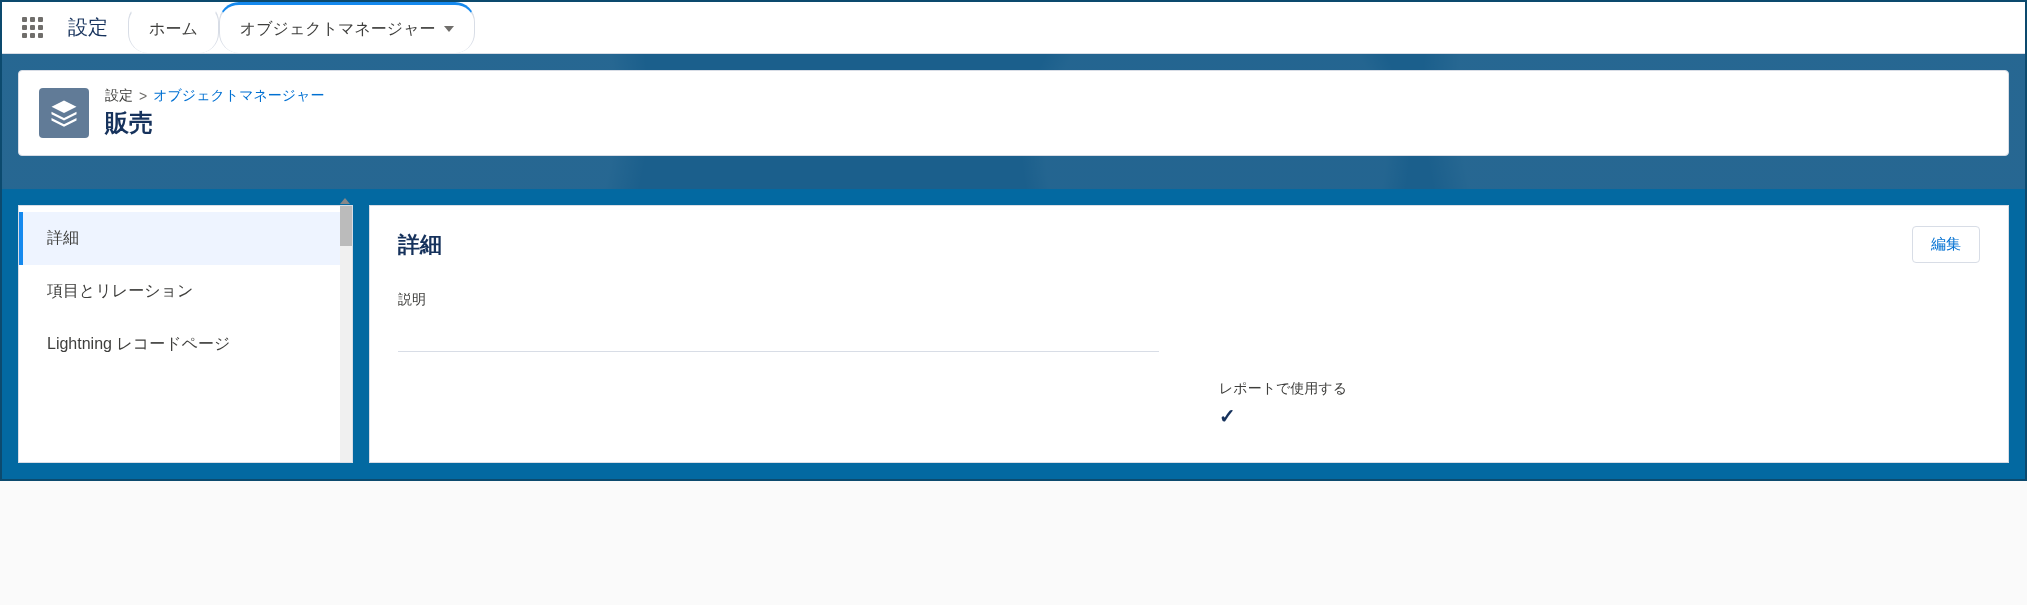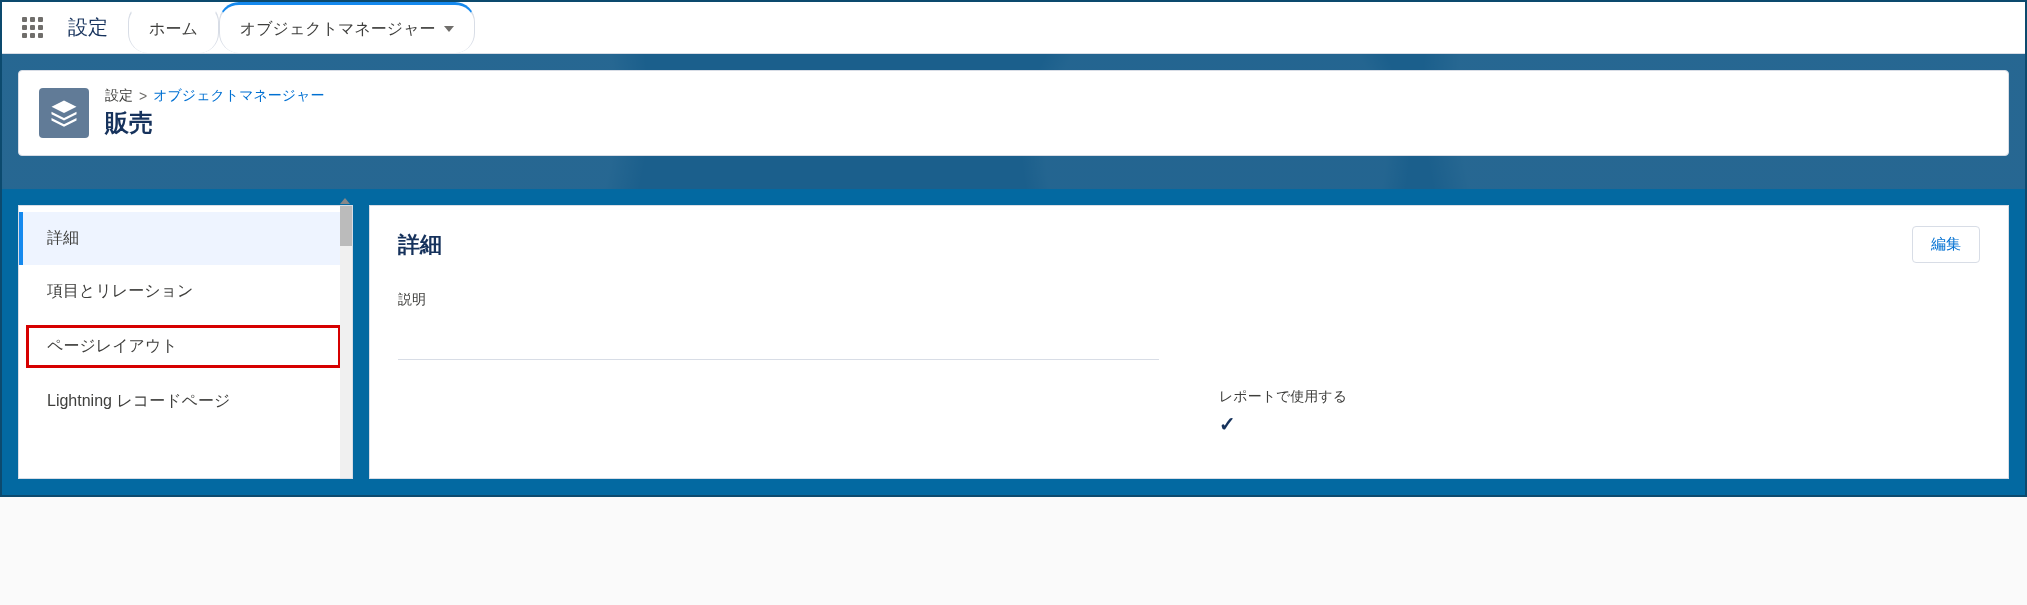--- a/index.html
+++ b/index.html
@@ -192,21 +192,21 @@
       cursor: pointer;
     }
     .detail-grid {
       display: grid;
       grid-template-columns: 1fr 1fr;
       column-gap: 60px;
       row-gap: 28px;
     }
     .detail-field {
       border-bottom: 1px solid #d8dde6;
-      padding-bottom: 22px;
+      padding-bottom: 14px;
     }
     .detail-field.full { grid-column: 1 / span 1; }
     .field-label {
       font-size: 14px;
       color: #3e3e3c;
       margin-bottom: 6px;
     }
     .field-value {
       font-size: 16px;
       color: #16325c;
@@ -268,23 +268,20 @@
 
   <div class="content-area">
     <div class="sidebar">
       <div class="scroll-arrow-up"></div>
       <div class="sidebar-item selected">
         <span>詳細</span>
       </div>
       <div class="sidebar-item">
         <span>項目とリレーション</span>
       </div>
-      <div class="sidebar-item highlighted">
-        <span>ページレイアウト</span>
-      </div>
       <div class="sidebar-item">
         <span>Lightning レコードページ</span>
       </div>
       <div class="scrollbar-track">
         <div class="scrollbar-thumb"></div>
       </div>
     </div>
 
     <div class="main-panel">
       <div class="panel-header">

